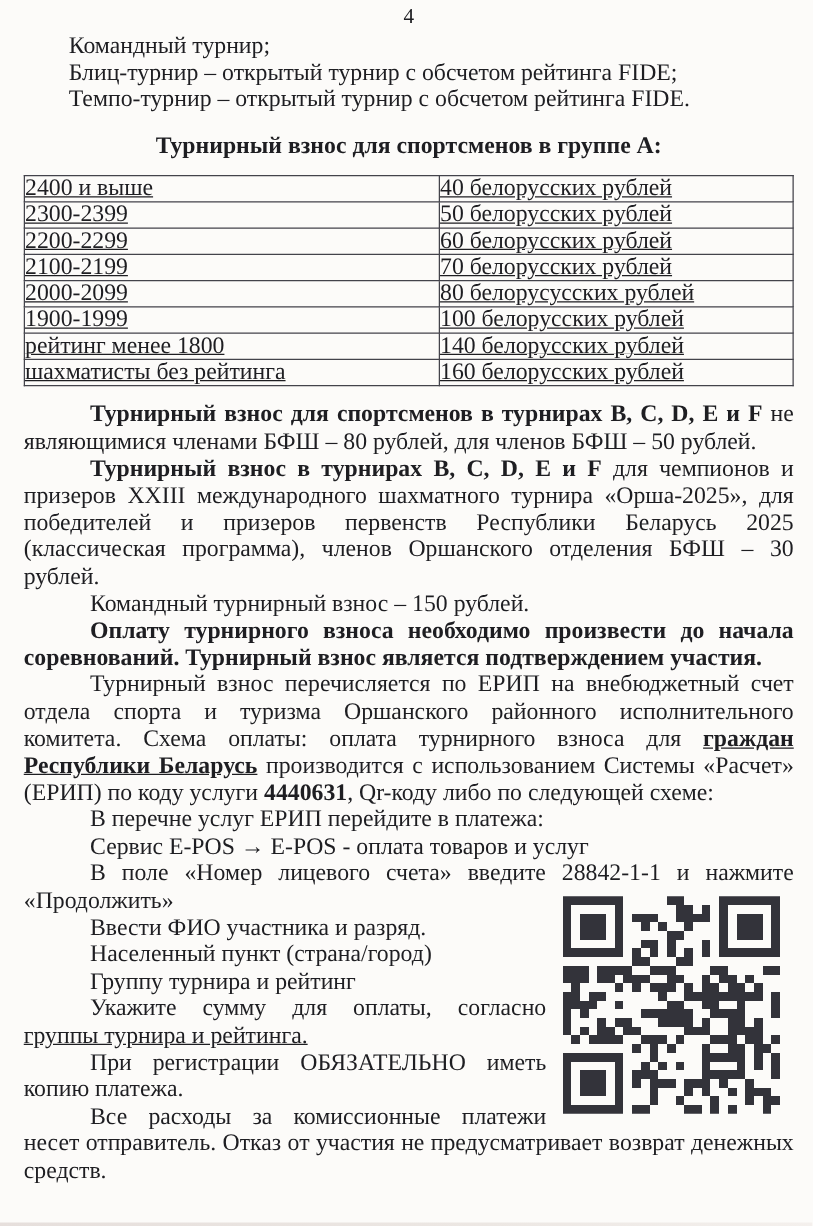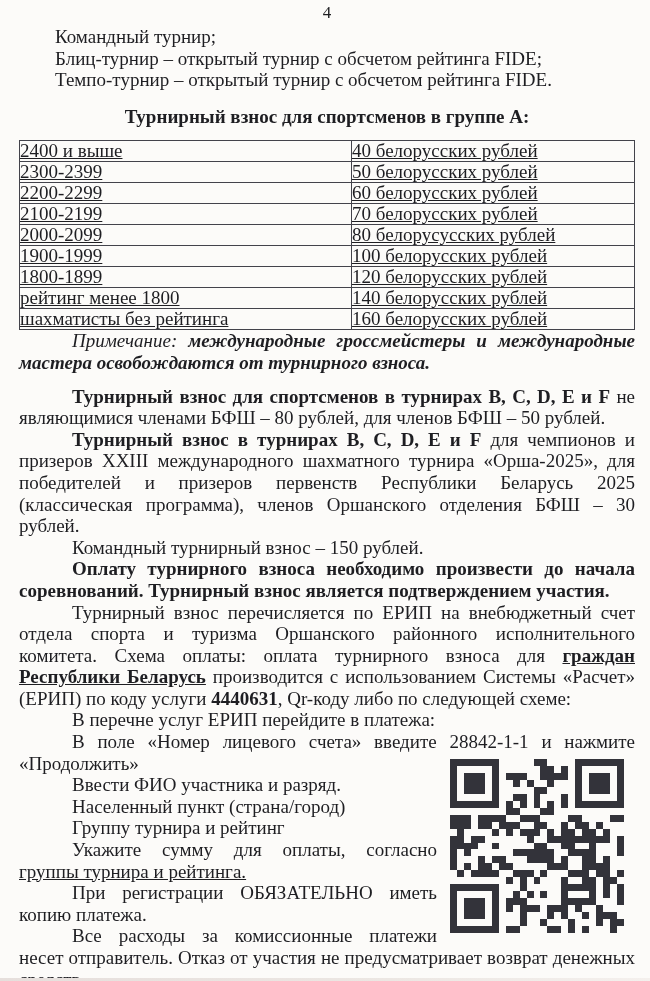--- a/index.html
+++ b/index.html
@@ -73,48 +73,44 @@
         </tr>
       <tr>
           <td class="c-rating">2000-2099</td>
           <td class="c-fee">80 белорусусских рублей</td>
         </tr>
       <tr>
           <td class="c-rating">1900-1999</td>
           <td class="c-fee">100 белорусских рублей</td>
         </tr>
       <tr>
-          <td class="c-rating">1800-1899</td>
-          <td class="c-fee">120 белорусских рублей</td>
-        </tr>
-      <tr>
           <td class="c-rating">рейтинг менее 1800</td>
           <td class="c-fee">140 белорусских рублей</td>
         </tr>
       <tr>
           <td class="c-rating">шахматисты без рейтинга</td>
           <td class="c-fee">160 белорусских рублей</td>
         </tr>
     </tbody>
   </table>
 
-  <p class="para"><span class="i">Примечание: </span><span class="bi">международные гроссмейстеры и международные мастера освобождаются от турнирного взноса.</span></p>
 
   <p class="para gap-top"><span class="b">Турнирный взнос для спортсменов в турнирах B, C, D, E и F</span><span> не являющимися членами БФШ – 80 рублей, для членов БФШ – 50 рублей.</span></p>
 
   <p class="para"><span class="b">Турнирный взнос в турнирах B, C, D, E и F</span><span> для чемпионов и призеров XXIII международного шахматного турнира «Орша-2025», для победителей и призеров первенств Республики Беларусь 2025 (классическая программа), членов Оршанского отделения БФШ – 30 рублей.</span></p>
 
   <p class="para"><span>Командный турнирный взнос – 150 рублей.</span></p>
 
   <p class="para"><span class="b">Оплату турнирного взноса необходимо произвести до начала соревнований. Турнирный взнос является подтверждением участия.</span></p>
 
   <p class="para"><span>Турнирный взнос перечисляется по ЕРИП на внебюджетный счет отдела спорта и туризма Оршанского районного исполнительного комитета. Схема оплаты: оплата турнирного взноса для </span><span class="bu">граждан Республики Беларусь</span><span> производится с использованием Системы «Расчет» (ЕРИП) по коду услуги </span><span class="b">4440631</span><span>, Qr-коду либо по следующей схеме:</span></p>
 
   <p class="para"><span>В перечне услуг ЕРИП перейдите в платежа:</span></p>
 
+  <p class="para"><span>Сервис Е-POS → E-POS - оплата товаров и услуг</span></p>
 
   <p class="para"><span>В поле «Номер лицевого счета» введите 28842-1-1 и нажмите «Продолжить»</span></p>
 
   <div class="qr-float">
     <svg id="qr-svg" viewBox="0 0 25 25" shape-rendering="crispEdges" xmlns="http://www.w3.org/2000/svg">
         <rect x="0" y="0" width="7" height="7" fill="#33333a"></rect>
         <rect x="1" y="1" width="5" height="5" fill="#fcfbf9"></rect>
         <rect x="2" y="2" width="3" height="3" fill="#33333a"></rect>
         <rect x="18" y="0" width="7" height="7" fill="#33333a"></rect>
         <rect x="19" y="1" width="5" height="5" fill="#fcfbf9"></rect>

